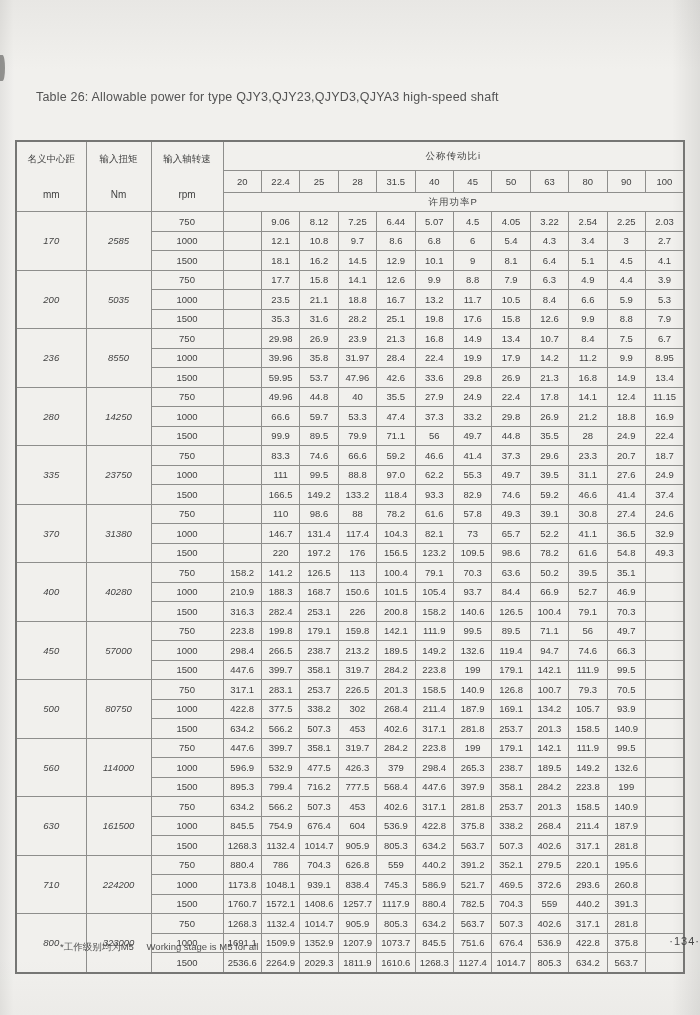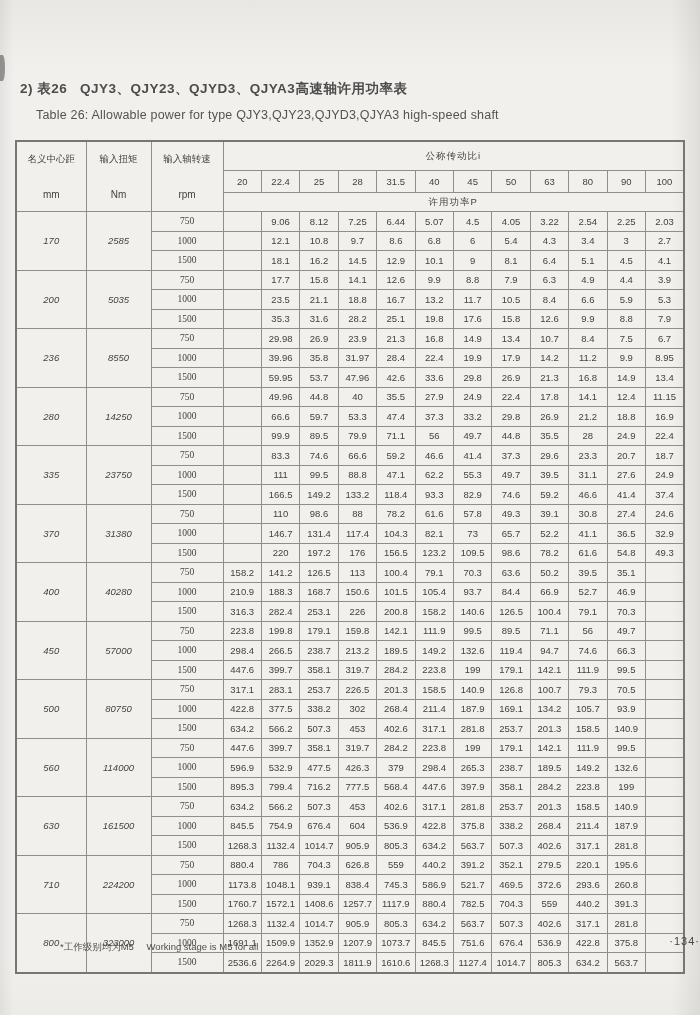--- a/index.html
+++ b/index.html
@@ -32,35 +32,34 @@
     font-weight:normal; text-align:center; vertical-align:middle;
     font-size:9.5px; color:#424242;
     overflow:hidden; white-space:nowrap;
   }
   th.left-head { font-size:10.5px; }
   th.left-head .unit { font-size:10px; margin-top:23px; }
   th.ratio-span { height:28px; font-size:10.5px; letter-spacing:1px; }
   th.ratio-val  { height:21px; font-size:10px; }
   th.power-span { height:18px; font-size:10px; letter-spacing:1px; }
   td.center-cell, td.torque-cell { font-size:10px;font-style:italic; }
-  td.rpm-cell { font-size:10px;font-family:Liberation Serif, serif; }
+  td.rpm-cell { font-size:10px; }
   tbody td { height:18.5px; }
 
   .footnote { position:absolute; left:60px; top:941px; font-size:9.5px; color:#4e4e4e;text-align:right; }
   .footnote .fn-en { margin-left:10px; }
   .page-number { position:absolute; left:0; top:935px; width:100%; text-align:right; font-size:11px; color:#474747; letter-spacing:1px; }
 </style>
 </head>
 <body>
 
 <div class="page">
   <div class="scan-smudge"></div>
 
   <div class="titles">
-    <div class="title-zh">2) 表26   QJY3、QJY23、QJYD3、QJYA3高速轴许用功率表</div>
     <div class="title-en">Table 26: Allowable power for type  QJY3,QJY23,QJYD3,QJYA3 high-speed shaft</div>
   </div>
 
   <table class="power">
     <colgroup>
       <col style="width:70px">
         <col style="width:65px">
         <col style="width:72px">
       <col>
         <col>
@@ -314,21 +313,21 @@
           <td>23.3</td>
           <td>20.7</td>
           <td>18.7</td>
         </tr>
         <tr>
           <td class="rpm-cell">1000</td>
           <td></td>
           <td>111</td>
           <td>99.5</td>
           <td>88.8</td>
-          <td>47.1</td>
+          <td>97.0</td>
           <td>62.2</td>
           <td>55.3</td>
           <td>49.7</td>
           <td>39.5</td>
           <td>31.1</td>
           <td>27.6</td>
           <td>24.9</td>
         </tr>
         <tr>
           <td class="rpm-cell">1500</td>

